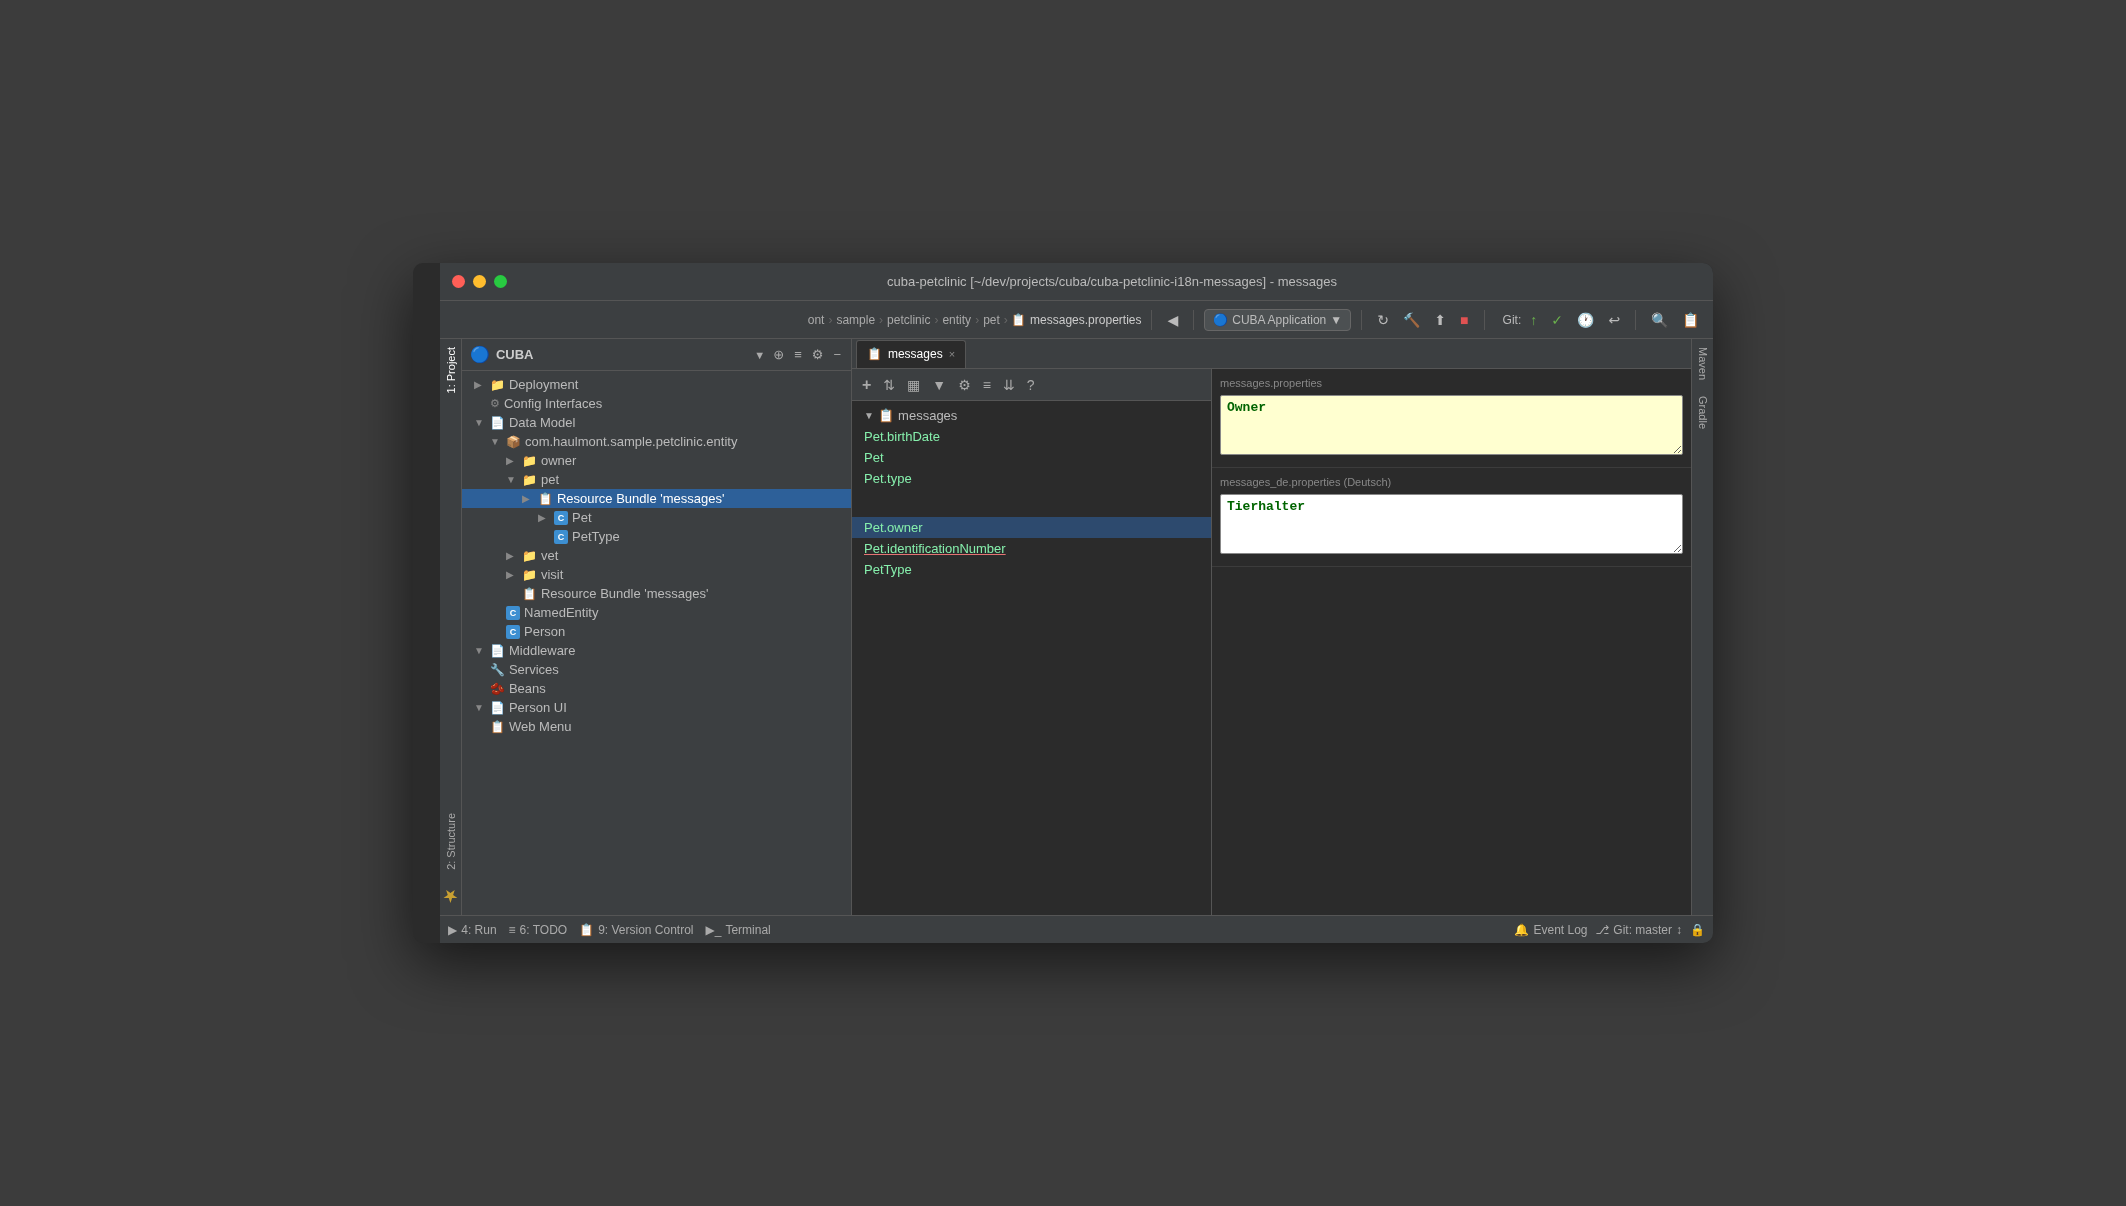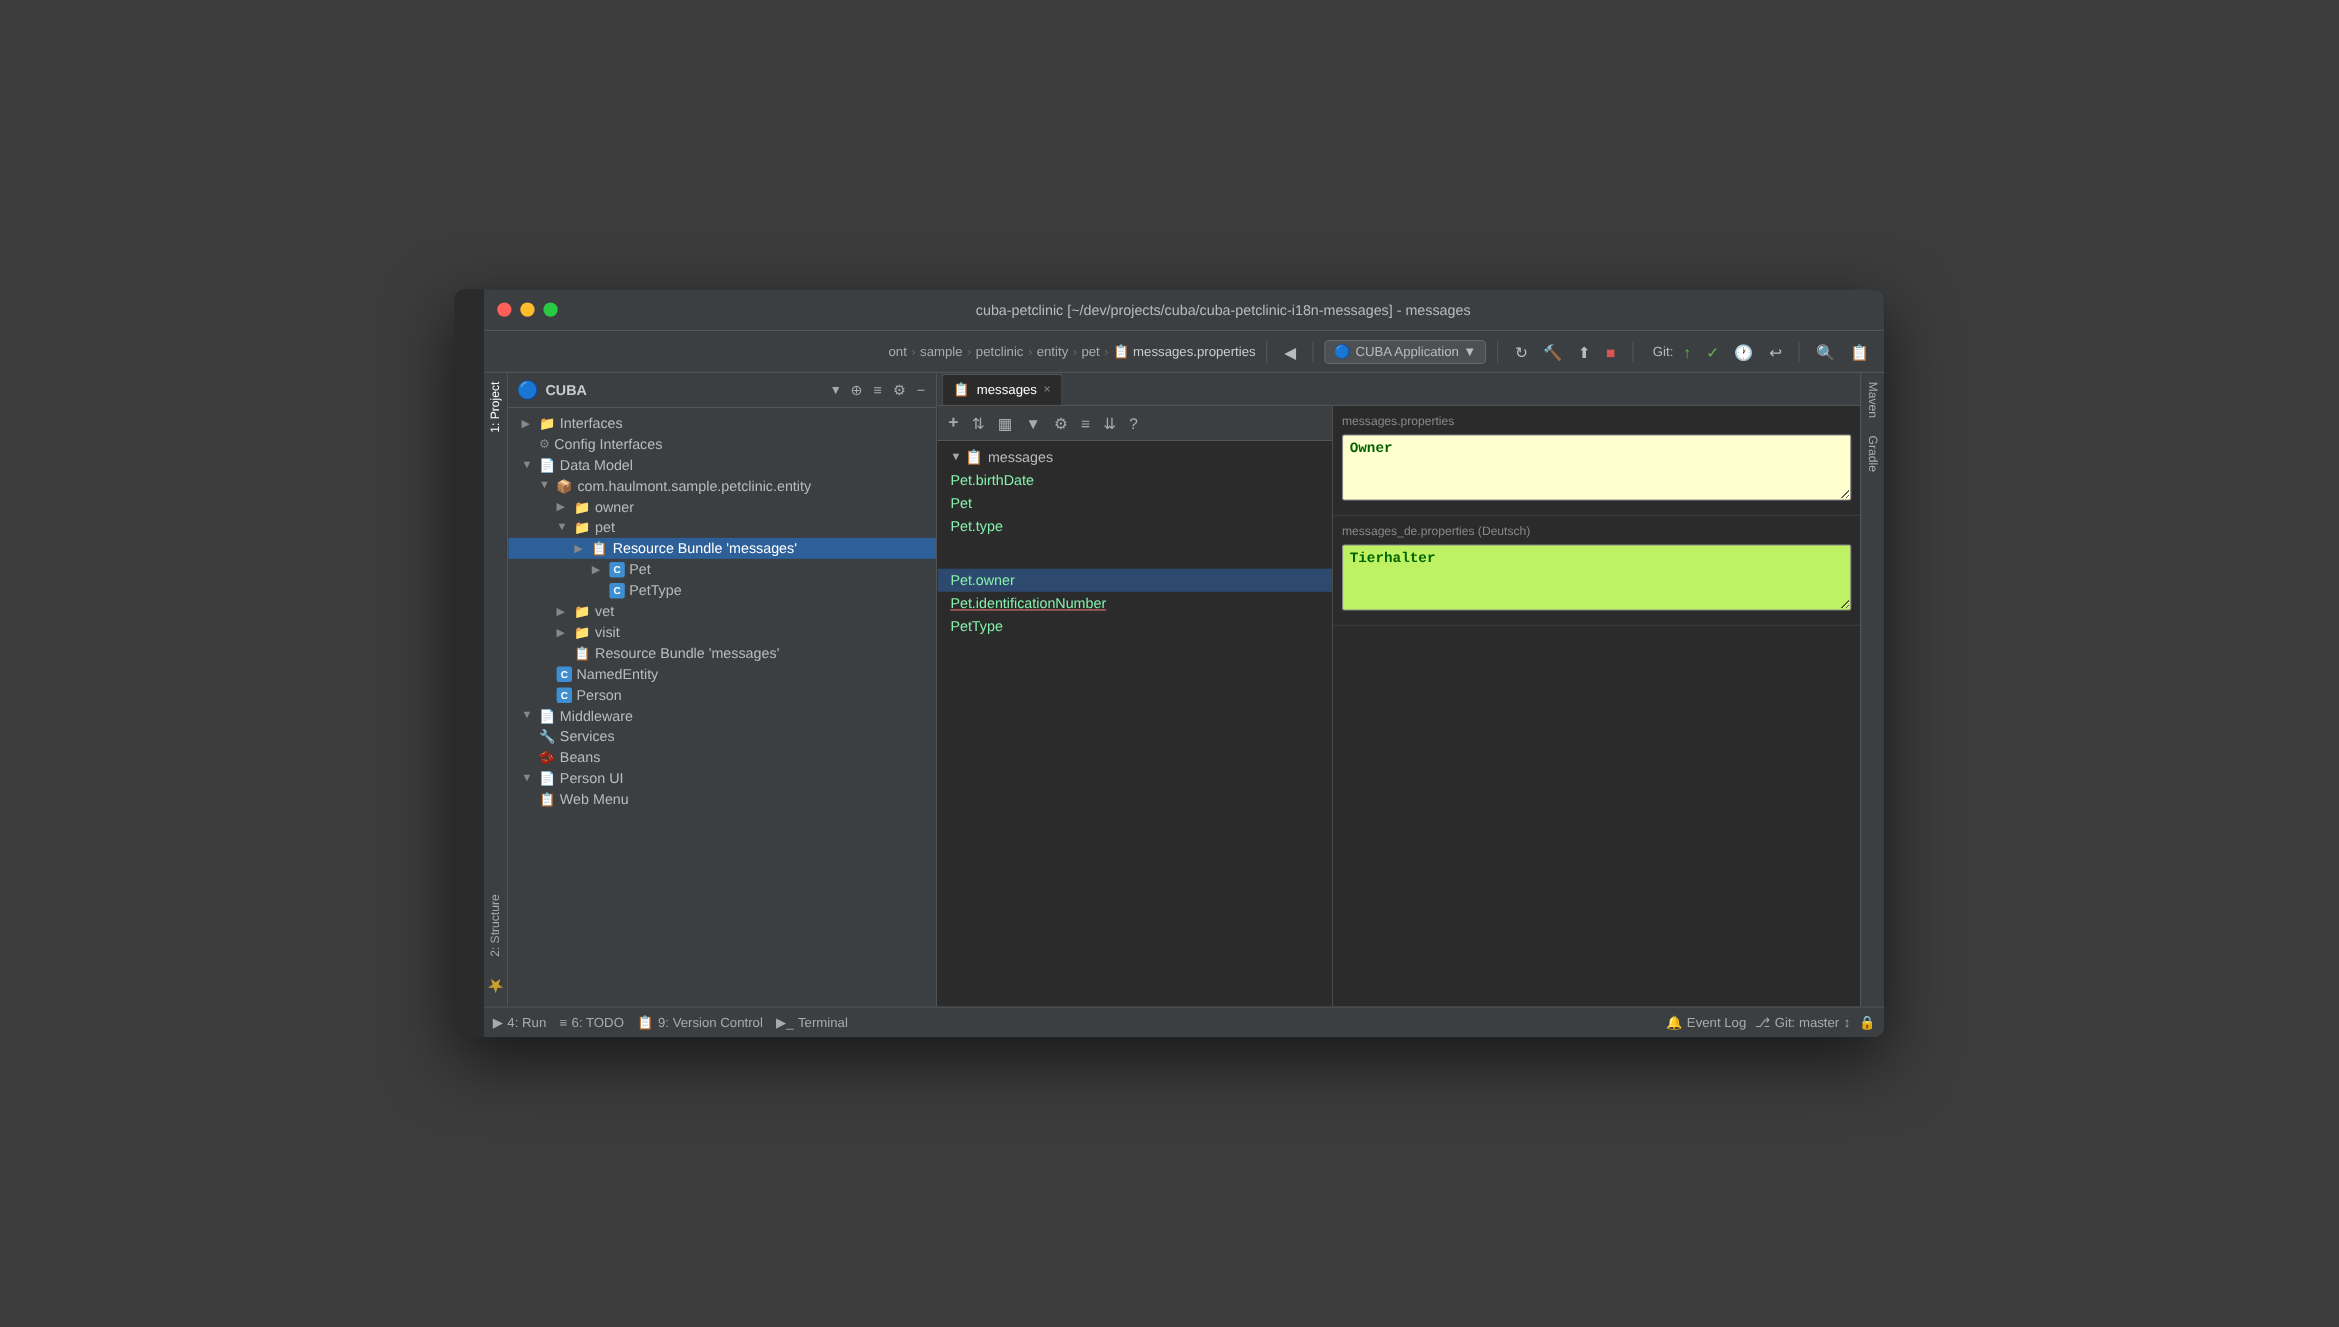--- a/index.html
+++ b/index.html
@@ -324,21 +324,21 @@
       border-radius: 2px;
       padding: 4px 6px;
       font-size: 13px;
       color: #000;
       min-height: 60px;
       font-family: 'Courier New', monospace;
       color: #006400;
       font-weight: bold;
     }
     .prop-input-de {
-      background: #bef264;
+      background: #ffffff;
       color: #006400;
     }
 
     
     .bottom-bar {
       background: #3c3f41;
       height: 28px;
       display: flex;
       align-items: center;
       padding: 0 8px;
@@ -456,21 +456,21 @@
           <button class="panel-icon-btn">⚙</button>
           <button class="panel-icon-btn">−</button>
         </div>
       </div>
       <div class="tree-area">
 
         <div class="tree-item">
           <span class="tree-indent" style="width:8px"></span>
           <span class="tree-arrow">▶</span>
           <span class="tree-icon icon-folder">📁</span>
-          <span class="tree-label">Interfaces</span>
+          <span class="tree-label">Deployment</span>
         </div>
 
         <div class="tree-item">
           <span class="tree-indent" style="width:24px"></span>
           <span class="tree-icon" style="color:#888;font-size:11px;">⚙</span>
           <span class="tree-label">Config Interfaces</span>
         </div>
 
         <div class="tree-item">
           <span class="tree-indent" style="width:8px"></span>

